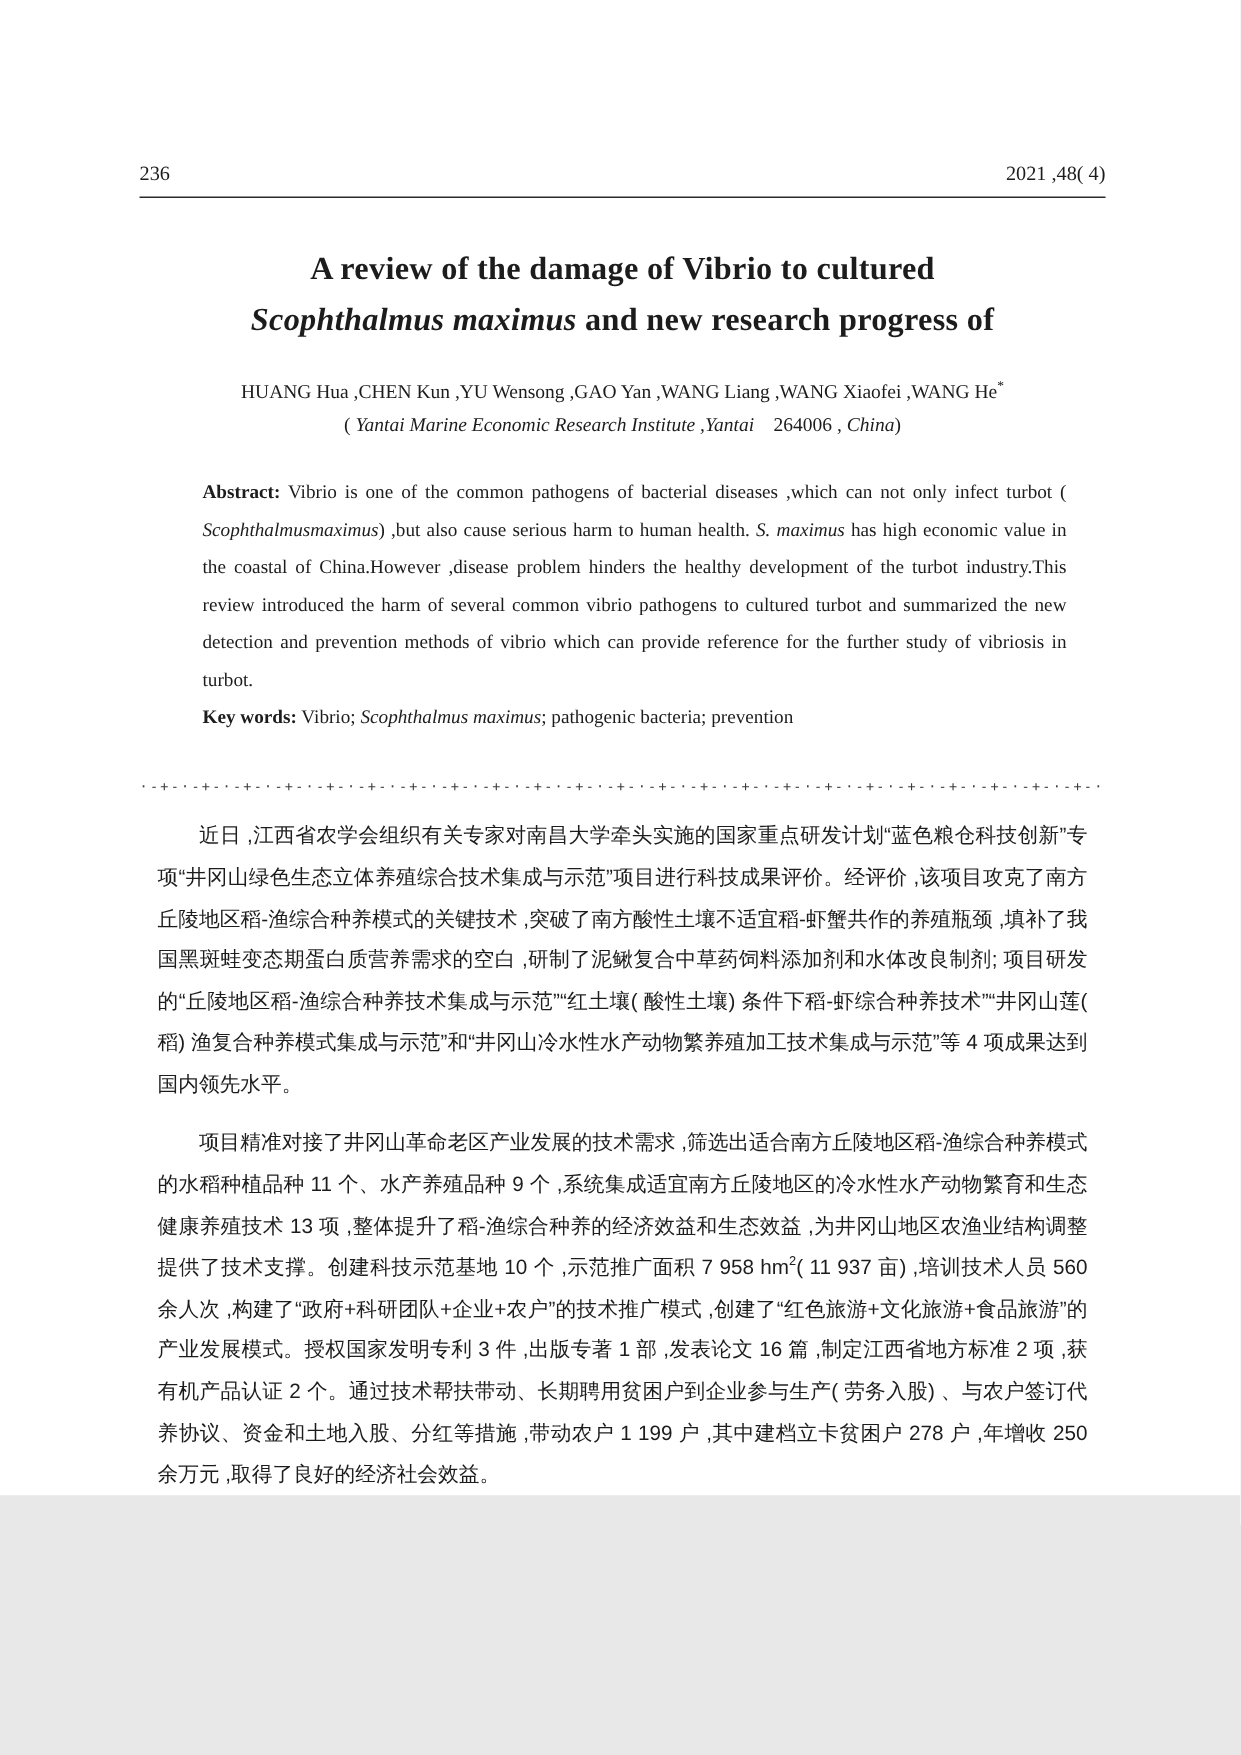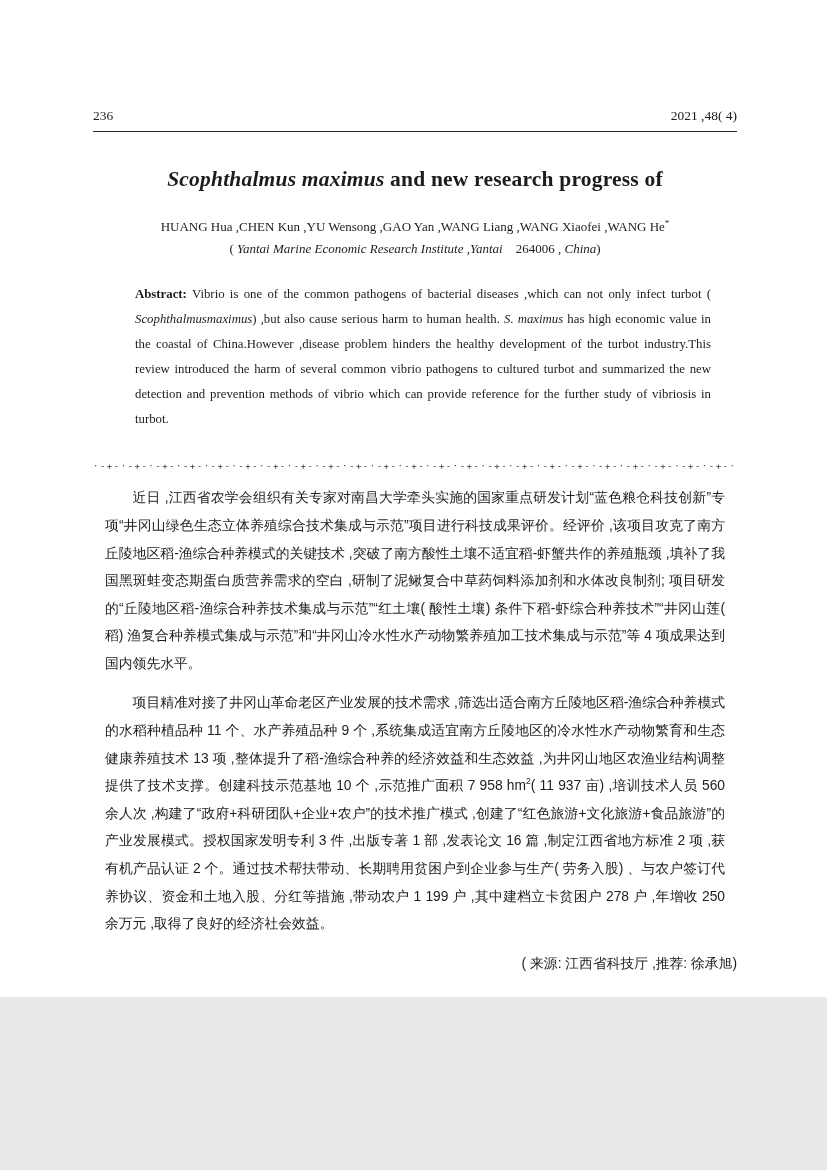--- a/index.html
+++ b/index.html
@@ -105,28 +105,30 @@
 <div class="page">
   <div class="content">
 
     <div class="journal-header">
       <span>236</span>
       <span>2021 ,48( 4)</span>
     </div>
     <hr class="header-rule">
 
     <div class="article-title">
+      <div>A review of the damage of Vibrio to cultured</div>
       <div><span class="seg-i">Scophthalmus maximus</span><span> and new research progress of</span></div>
     </div>
 
     <div class="authors"><span>HUANG Hua ,CHEN Kun ,YU Wensong ,GAO Yan ,WANG Liang ,WANG Xiaofei ,WANG He</span><sup>*</sup></div>
     <div class="affiliation"><span>( </span><span class="seg-i">Yantai Marine Economic Research Institute ,Yantai</span><span> 264006 , </span><span class="seg-i">China</span><span>)</span></div>
 
     <div class="abstract-block">
       <div><span class="abstract-label">Abstract:</span><span><span> Vibrio is one of the common pathogens of bacterial diseases ,which can not only infect turbot ( </span><span class="seg-i">Scophthalmusmaximus</span><span>) ,but also cause serious harm to human health. </span><span class="seg-i">S. maximus</span><span> has high economic value in the coastal of China.However ,disease problem hinders the healthy development of the turbot industry.This review introduced the harm of several common vibrio pathogens to cultured turbot and summarized the new detection and prevention methods of vibrio which can provide reference for the further study of vibriosis in turbot.</span></span></div>
+      <div class="keywords-line"><span class="keywords-label">Key words:</span><span><span> Vibrio; </span><span class="seg-i">Scophthalmus maximus</span><span>; pathogenic bacteria; prevention</span></span></div>
     </div>
 
     <div class="section-divider">·-+-·-+-·-+-·-+-·-+-·-+-·-+-·-+-·-+-·-+-·-+-·-+-·-+-·-+-·-+-·-+-·-+-·-+-·-+-·-+-·-+-·-+-·-+-·-+-·-+-·-+-·-+-·-+-·-+-·-+-·-+-·-+-·-+-·-+-·-+-·-+-·-+-·-+-·-+-·-+-·-+-·-+-·-+-·-+-·-+-·-+-·-+-·-+-·-+-·-+-·-+-·-+-·-+-·-+-·-+-·-+-·-+-·-+-·-+-·-+-·-+-·-+-·-+-·-+-·-+-·-+-·-+-·-+-·-+-·-+-·-+-·-+-·-+-·-+-·-+-·-+-·-+-·-+-·-+-·-+-</div>
 
     <div class="news-body">
       <p><span>近日 ,江西省农学会组织有关专家对南昌大学牵头实施的国家重点研发计划“蓝色粮仓科技创新”专项“井冈山绿色生态立体养殖综合技术集成与示范”项目进行科技成果评价。经评价 ,该项目攻克了南方丘陵地区稻-渔综合种养模式的关键技术 ,突破了南方酸性土壤不适宜稻-虾蟹共作的养殖瓶颈 ,填补了我国黑斑蛙变态期蛋白质营养需求的空白 ,研制了泥鳅复合中草药饲料添加剂和水体改良制剂; 项目研发的“丘陵地区稻-渔综合种养技术集成与示范”“红土壤( 酸性土壤) 条件下稻-虾综合种养技术”“井冈山莲( 稻) 渔复合种养模式集成与示范”和“井冈山冷水性水产动物繁养殖加工技术集成与示范”等 4 项成果达到国内领先水平。</span></p>
       <p><span>项目精准对接了井冈山革命老区产业发展的技术需求 ,筛选出适合南方丘陵地区稻-渔综合种养模式的水稻种植品种 11 个、水产养殖品种 9 个 ,系统集成适宜南方丘陵地区的冷水性水产动物繁育和生态健康养殖技术 13 项 ,整体提升了稻-渔综合种养的经济效益和生态效益 ,为井冈山地区农渔业结构调整提供了技术支撑。创建科技示范基地 10 个 ,示范推广面积 7 958 hm</span><span class="seg-sup">2</span><span>( 11 937 亩) ,培训技术人员 560 余人次 ,构建了“政府+科研团队+企业+农户”的技术推广模式 ,创建了“红色旅游+文化旅游+食品旅游”的产业发展模式。授权国家发明专利 3 件 ,出版专著 1 部 ,发表论文 16 篇 ,制定江西省地方标准 2 项 ,获有机产品认证 2 个。通过技术帮扶带动、长期聘用贫困户到企业参与生产( 劳务入股) 、与农户签订代养协议、资金和土地入股、分红等措施 ,带动农户 1 199 户 ,其中建档立卡贫困户 278 户 ,年增收 250 余万元 ,取得了良好的经济社会效益。</span></p>
     </div>
     <div class="news-attribution">( 来源: 江西省科技厅 ,推荐: 徐承旭)</div>
 

